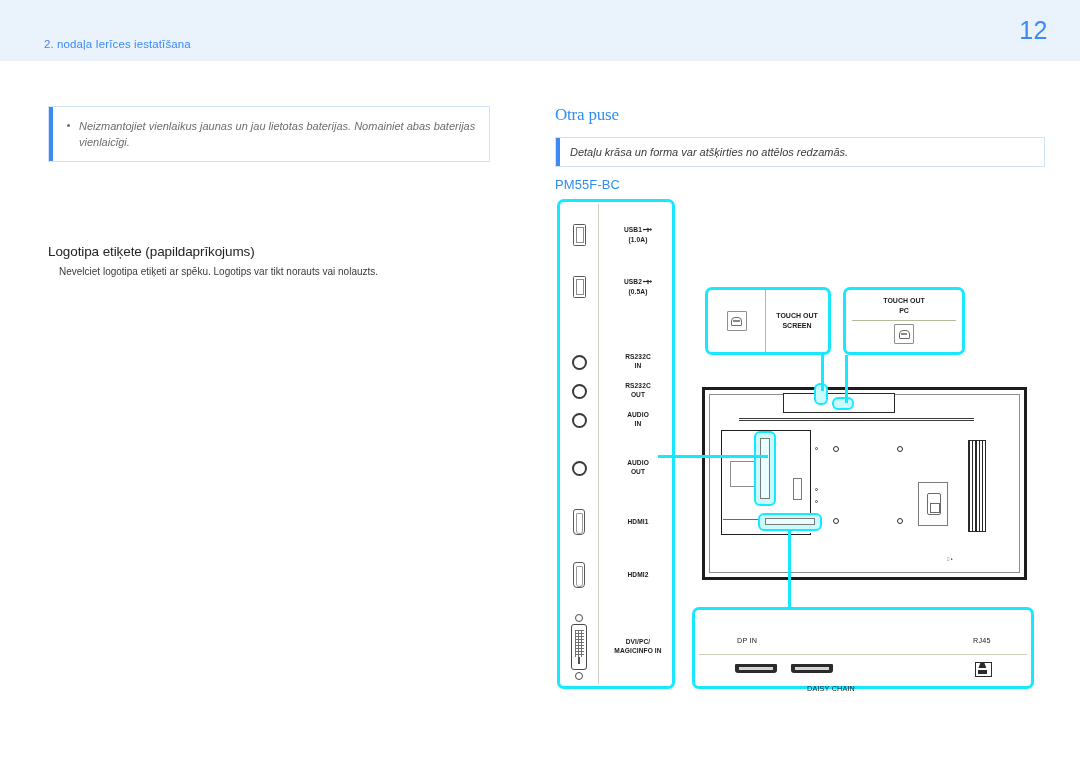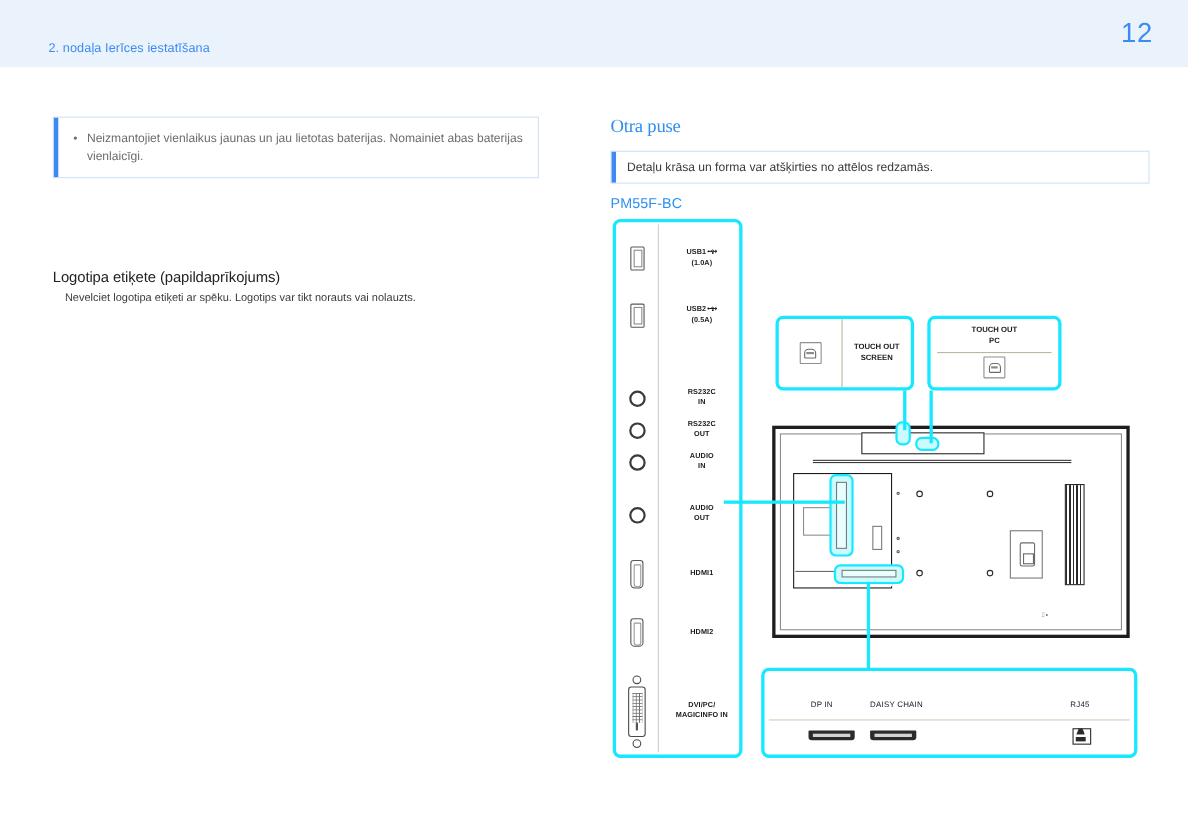--- a/index.html
+++ b/index.html
@@ -48,20 +48,21 @@
     position: absolute;
     left: 0; top: 0; bottom: 0;
     width: 4px;
     background: #3d8bf2;
   }
   #left-note {
     position: absolute;
     left: 48px; top: 45px;
     width: 442px;
     padding: 11px 10px 11px 16px;
+    font-style: italic;
   }
   .note-list { list-style: none; }
   .note-item {
     position: relative;
     padding-left: 14px;
     font-size: 11px;
     line-height: 16px;
     color: #6d6d6d;
   }
   .note-item + .note-item { margin-top: 2px; }
@@ -104,20 +105,21 @@
   #right-note {
     position: absolute;
     left: 15px; top: 76px;
     width: 490px;
     padding: 7px 8px 7px 14px;
   }
   #right-note-text {
     font-size: 11px;
     line-height: 14px;
     color: #3a3a3a;
+    font-style: italic;
   }
   #model-name {
     position: absolute;
     left: 15px; top: 116px;
     font-size: 13px;
     color: #2f8ff0;
     letter-spacing: .1px;
   }
 
   
@@ -315,21 +317,21 @@
     left: 0; right: 0; top: 26px;
     height: 12px;
   }
   .cb-label {
     position: absolute;
     font-size: 7.2px; color: #1a1a1a; font-weight: 400;
     letter-spacing: .2px;
     white-space: nowrap;
   }
   #cb-label-dp { left: 42px; }
-  #cb-label-daisy { left: 96px; }
+  #cb-label-daisy { left: 112px; margin-top: 48px; }
   #cb-label-rj45 { left: 278px; }
   #cb-rule {
     position: absolute;
     left: 4px; right: 4px; top: 44px;
     height: 1px; background: #cfcdb6;
   }
   #cb-icons { position: absolute; left: 0; right: 0; top: 54px; height: 22px; }
   .dp-glyph {
     position: absolute;
     width: 42px; height: 9px;

